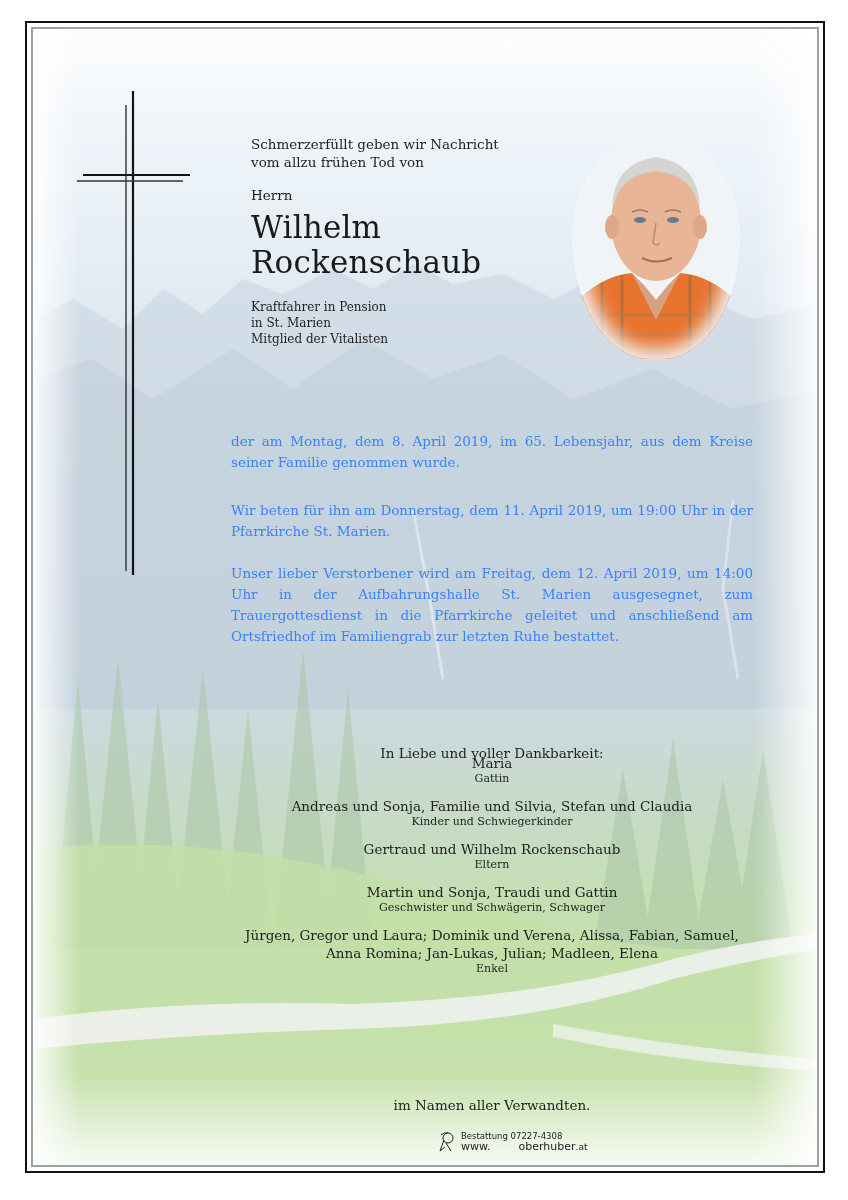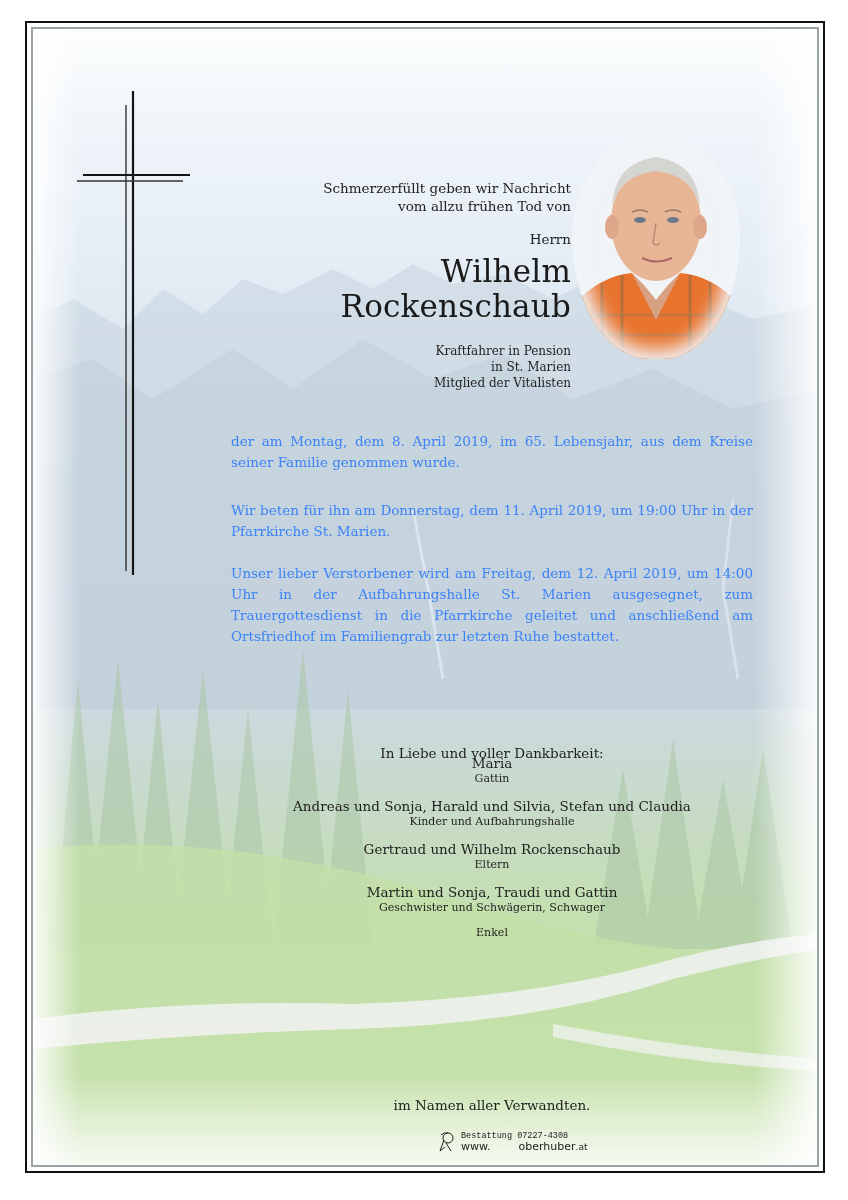--- a/index.html
+++ b/index.html
@@ -27,21 +27,21 @@
   .meadow { position: absolute; left: 0; right: 0; top: 780px; bottom: 0; }
   .vignette {
     position: absolute; inset: 0;
     background:
       linear-gradient(90deg, rgba(255,255,255,0.9) 0%, rgba(255,255,255,0) 6%, rgba(255,255,255,0) 92%, rgba(255,255,255,0.9) 100%),
       linear-gradient(180deg, rgba(255,255,255,0.6) 0%, rgba(255,255,255,0) 8%, rgba(255,255,255,0) 92%, rgba(255,255,255,0.85) 100%);
   }
   .cross { position: absolute; left: 0; top: 0; }
   .content { position: absolute; inset: 0; }
   .center-col {
-    position: absolute; left: 218px; width: 320px; text-align: right; margin-top: 44px;
+    position: absolute; left: 218px; width: 320px; text-align: left;
   }
   .intro { top: 106px; font-size: 13.5px; line-height: 18px; }
   .herrn { top: 158px; font-size: 13.5px; }
   .name { top: 181px; font-size: 31px; line-height: 35px; letter-spacing: 0.2px; color: #1a1a1a; }
   .roles { top: 270px; font-size: 12px; line-height: 16px; }
   .photo {
     position: absolute; left: 539px; top: 106px; width: 168px; height: 224px;
     border-radius: 50% 50% 46% 46% / 45% 45% 55% 55%;
     overflow: hidden;
   }
@@ -59,21 +59,21 @@
   .p3 { top: 534px; }
   .mourners { position: absolute; left: 198px; width: 522px; text-align: center; }
   .thanks { top: 716px; font-size: 13.5px; }
   .m-name { font-size: 13.5px; line-height: 18px; }
   .m-rel { font-size: 11px; line-height: 13px; margin-bottom: 12px; }
   .closing { top: 829px; font-size: 13.5px; }
   .footer {
     position: absolute; left: 404px; top: 1102px; display: flex; align-items: center; gap: 4px;
     font-family: "DejaVu Sans", "Liberation Sans", sans-serif; color: #222;
   }
-  .footer .line1 { font-size: 8.5px; line-height: 10px; font-family: Liberation Mono, monospace; }
+  .footer .line1 { font-size: 8.5px; line-height: 10px; }
   .footer .line2 { font-size: 11px; line-height: 12px; }
   .footer .line2 .big { font-size: 11px; margin-left: 28px; }
   .footer .line2 .small { font-size: 9px; }
 </style>
 </head>
 <body>
 
 <div class="frame-outer">
   <div class="frame-inner">
     <div class="bg"></div>
@@ -157,32 +157,34 @@
       <div class="para p3">Unser lieber Verstorbener wird am Freitag, dem 12. April 2019, um 14:00 Uhr in der Aufbahrungshalle St. Marien ausgesegnet, zum Trauergottesdienst in die Pfarrkirche geleitet und anschließend am Ortsfriedhof im Familiengrab zur letzten Ruhe bestattet.</div>
 
       <div class="mourners thanks">In Liebe und voller Dankbarkeit:</div>
 
       <div class="mourners" style="top:725px;">
         <div>
           <div class="m-name">Maria</div>
           <div class="m-rel">Gattin</div>
         </div>
         <div>
-          <div class="m-name">Andreas und Sonja, Harald und Silvia, Stefan und Claudia</div>
-          <div class="m-rel">Kinder und Aufbahrungshalle</div>
+          <div class="m-name">Andreas und Sonja, Familie und Silvia, Stefan und Claudia</div>
+          <div class="m-rel">Kinder und Schwiegerkinder</div>
         </div>
         <div>
           <div class="m-name">Gertraud und Wilhelm Rockenschaub</div>
           <div class="m-rel">Eltern</div>
         </div>
         <div>
           <div class="m-name">Martin und Sonja, Traudi und Gattin</div>
           <div class="m-rel">Geschwister und Schwägerin, Schwager</div>
         </div>
         <div>
+          <div class="m-name">Jürgen, Gregor und Laura; Dominik und Verena, Alissa, Fabian, Samuel,</div>
+          <div class="m-name">Anna Romina; Jan-Lukas, Julian; Madleen, Elena</div>
           <div class="m-rel">Enkel</div>
         </div>
       </div>
 
       <div class="mourners closing" style="top:1032px;margin-top:36px;">im Namen aller Verwandten.</div>
 
       <div class="footer">
         <svg width="20" height="22" viewBox="0 0 20 22">
           <circle cx="11" cy="7" r="5" fill="none" stroke="#222" stroke-width="1"></circle>
           <path d="M4 4 Q7 1 11 2 M7 9 L3 20 M9 12 L14 20 M3 20 L8 16" stroke="#222" stroke-width="1" fill="none"></path>

